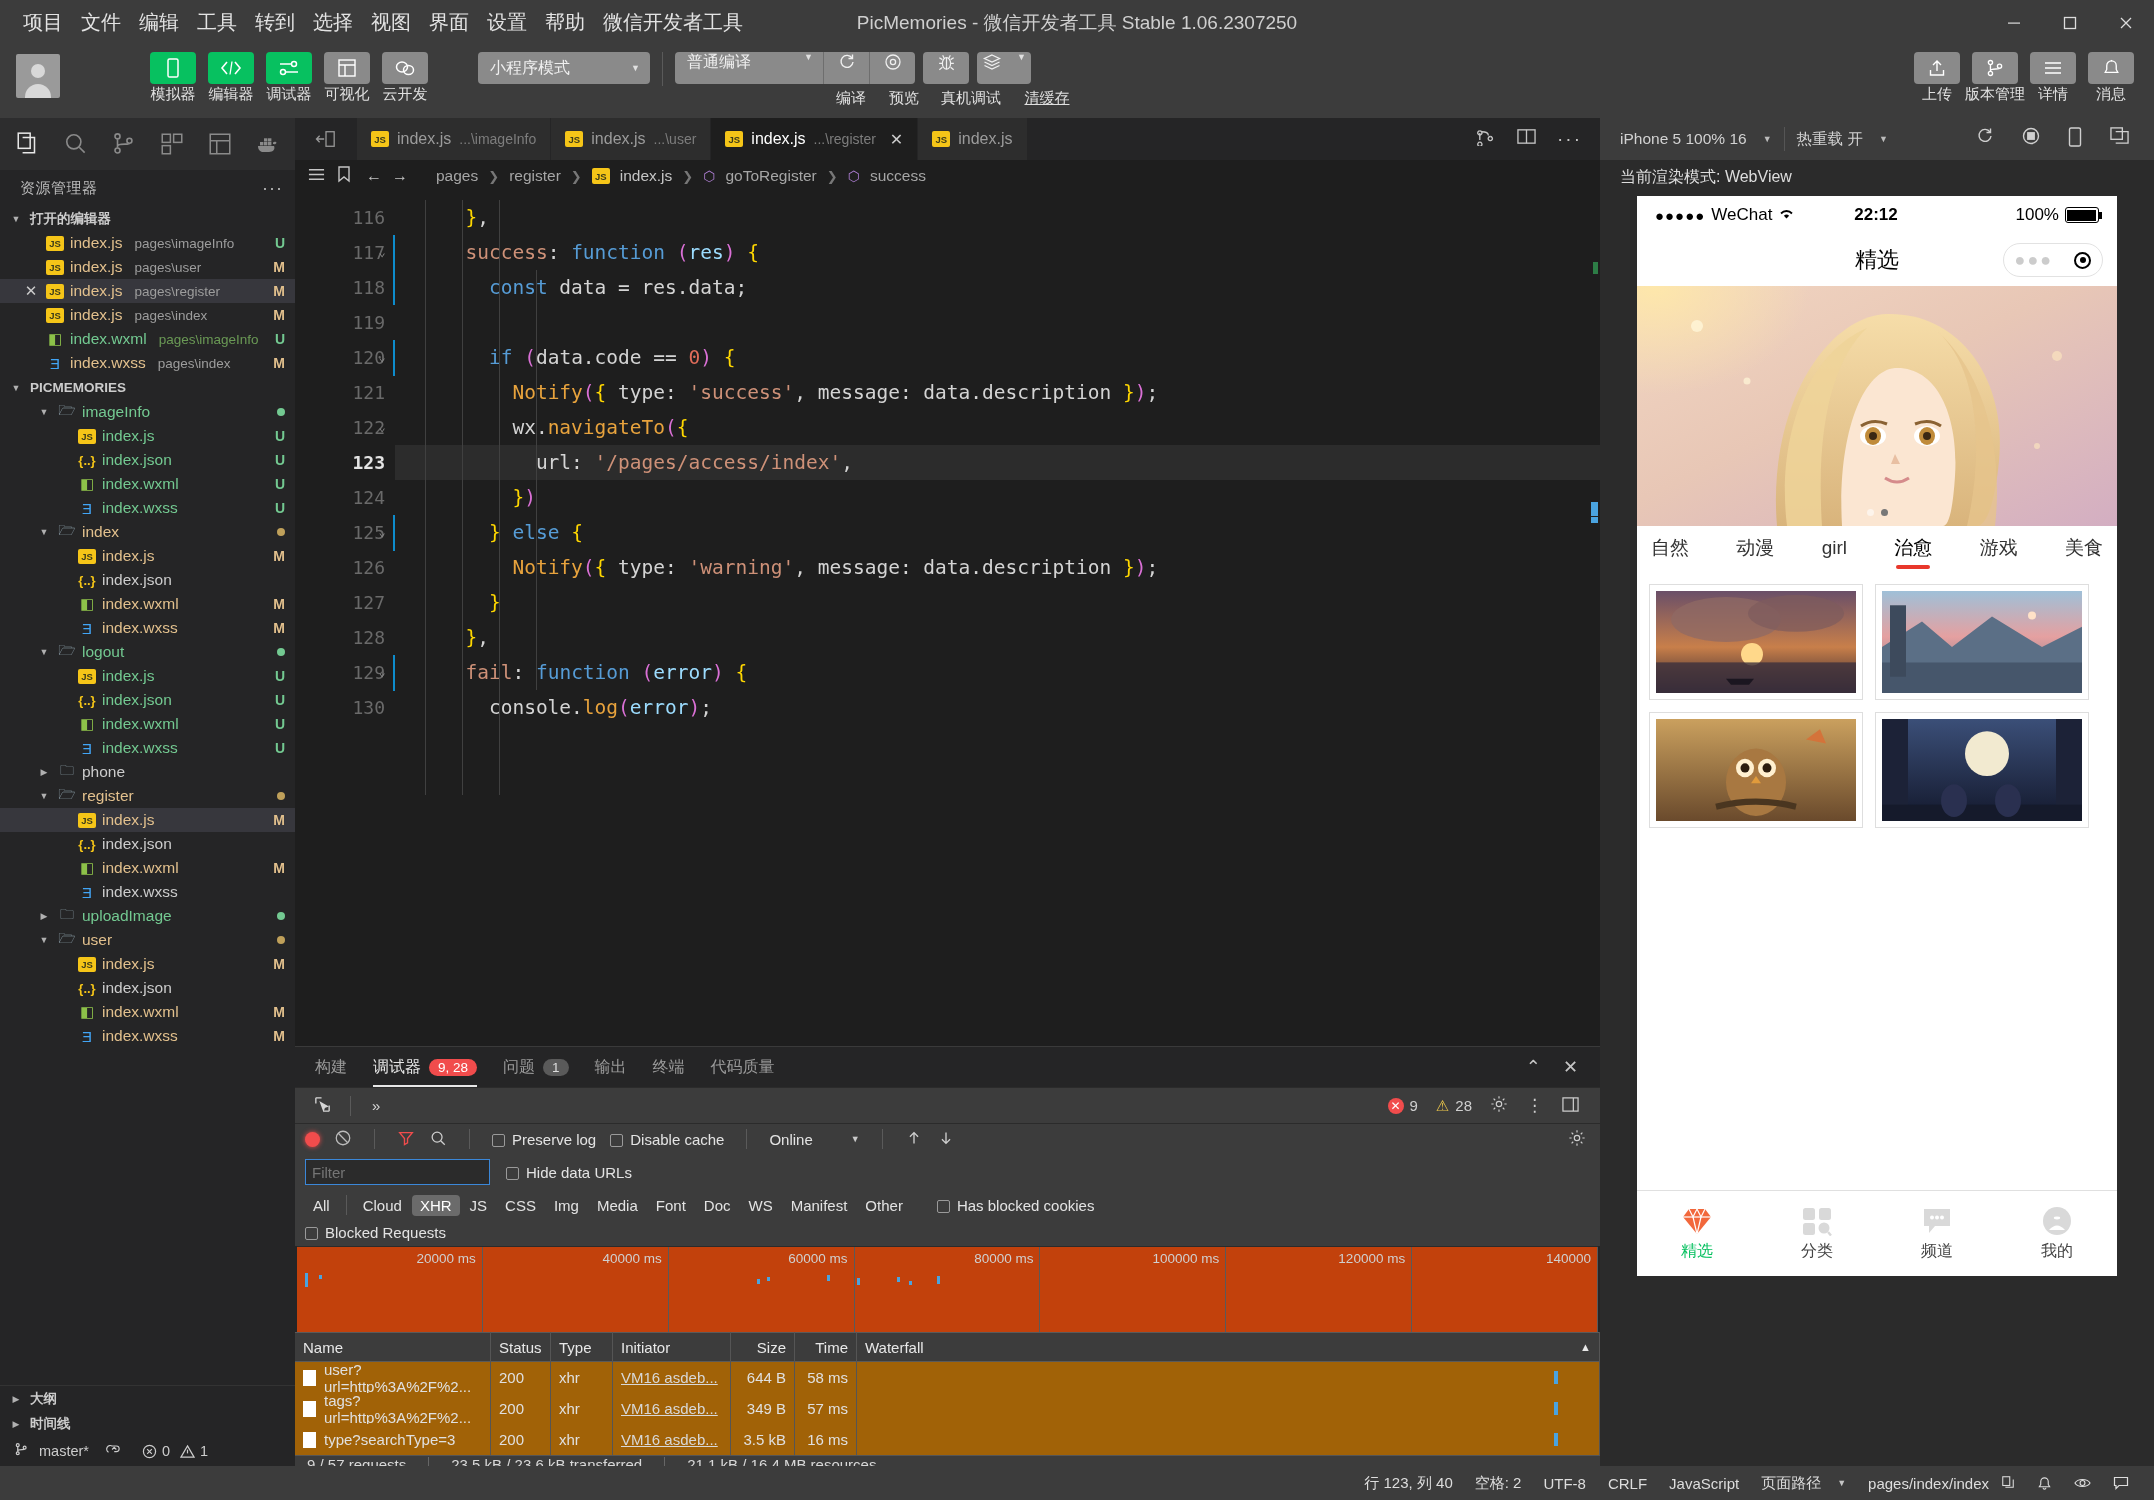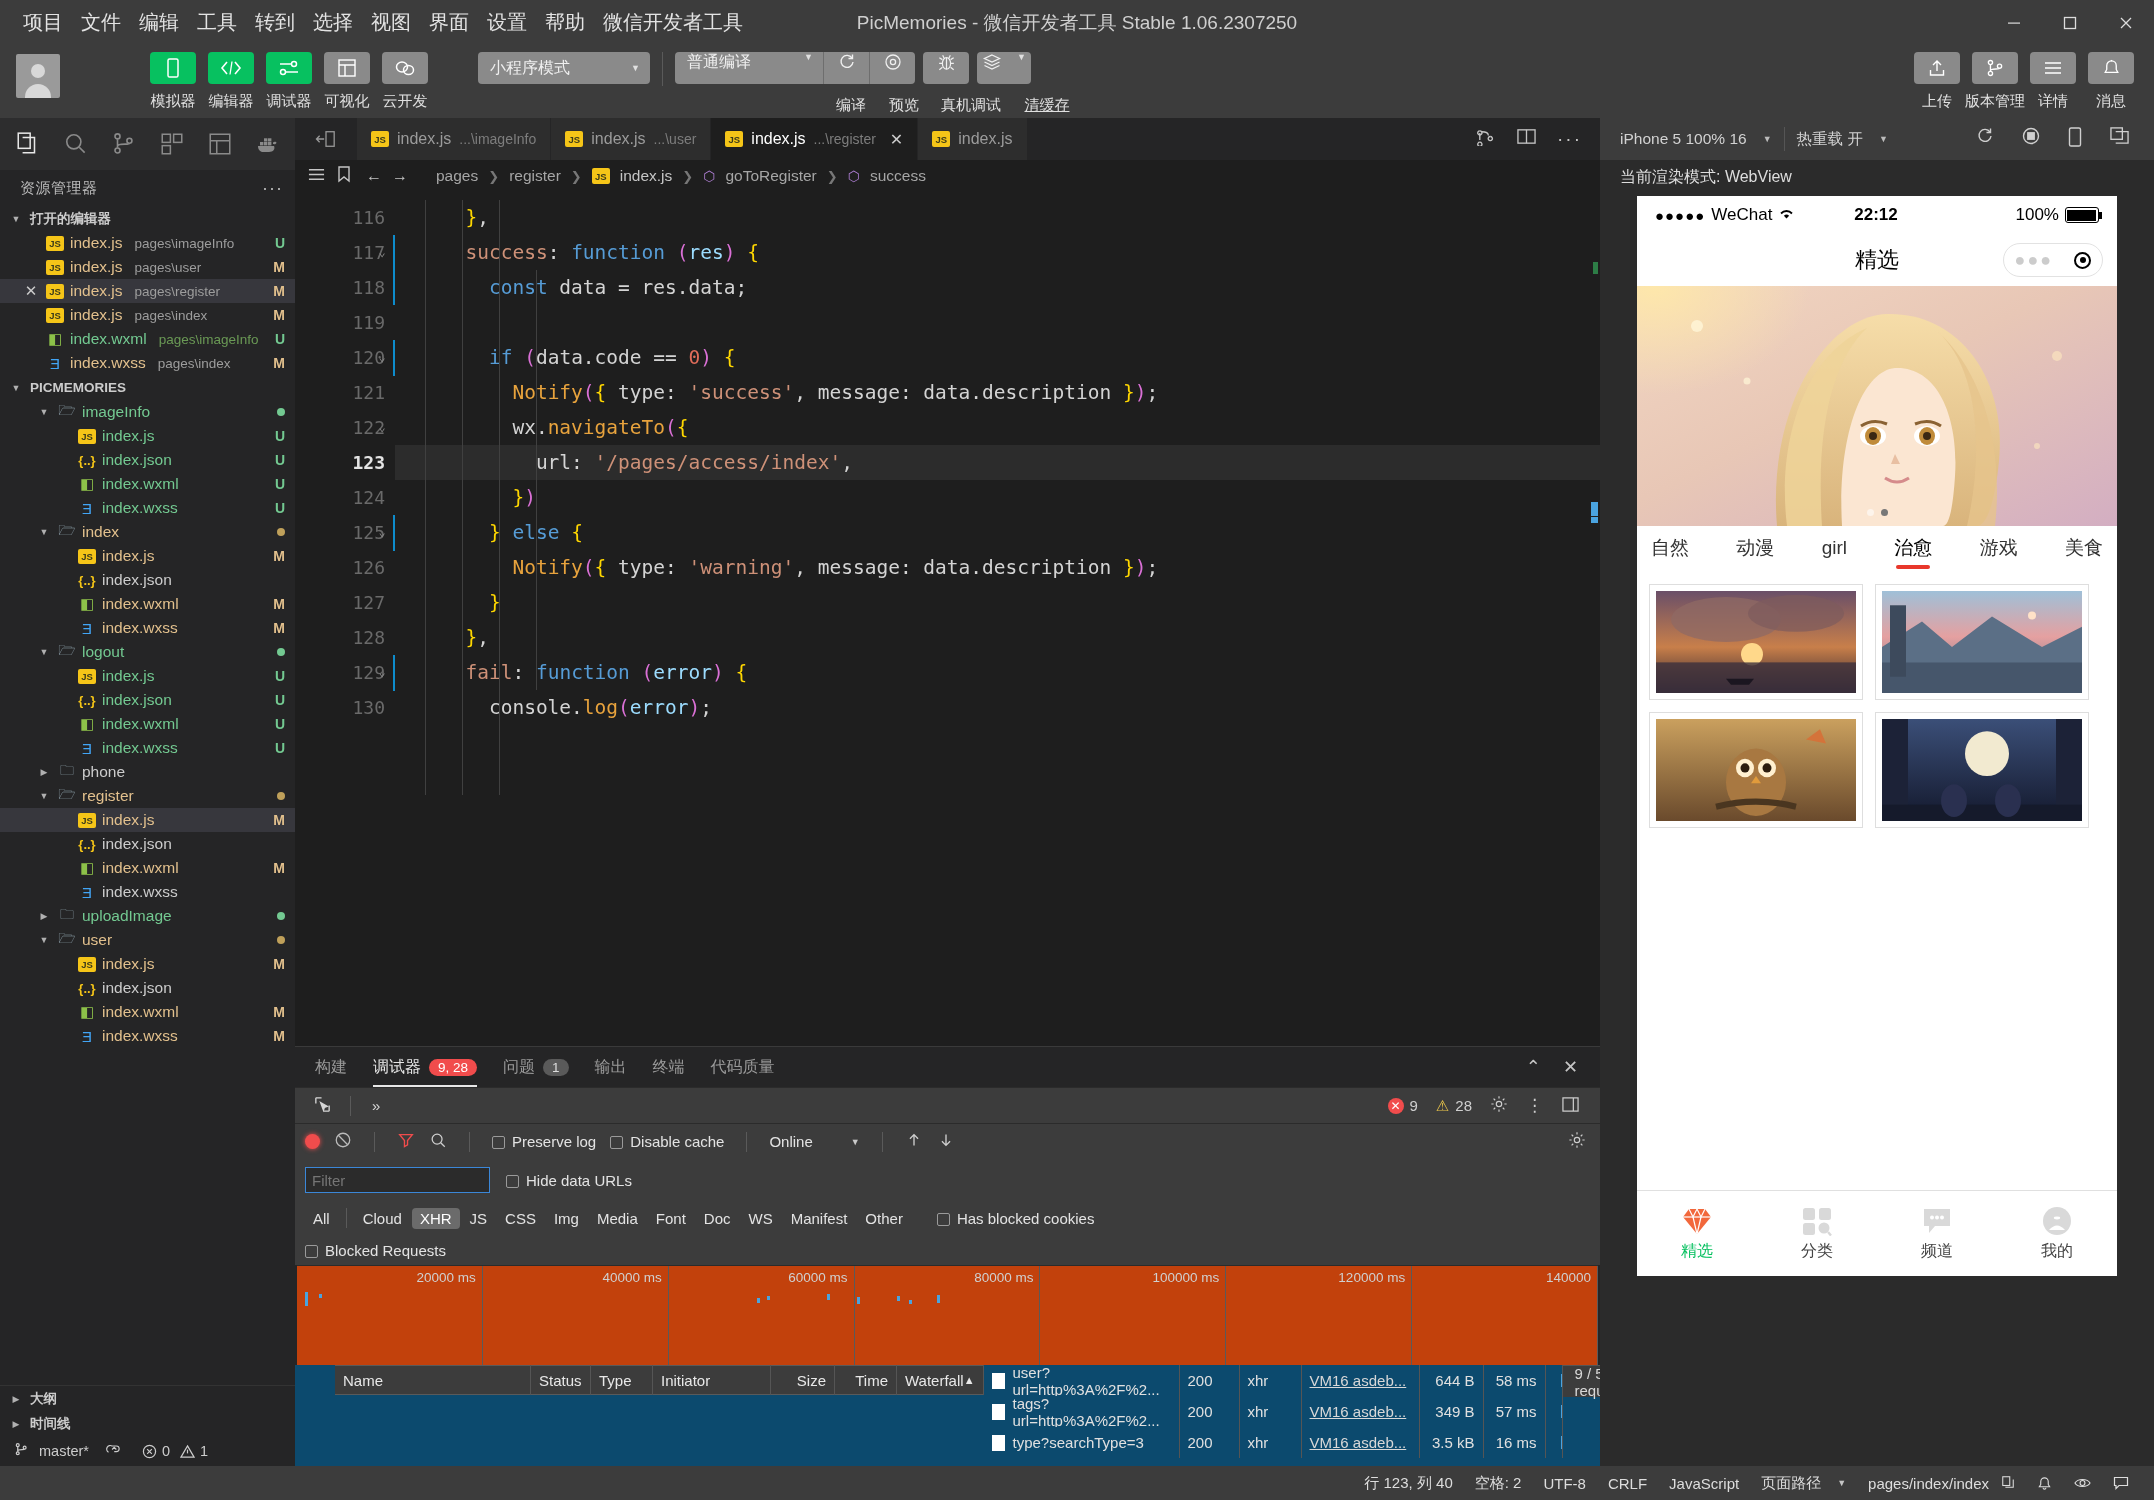--- a/index.html
+++ b/index.html
@@ -49,21 +49,21 @@
     content:""; width: 26px; height:14px; border-radius: 13px 13px 0 0; background:#d8d8d8;
   }
   .tb-group { display: flex; align-items: flex-start; gap: 4px; }
   .tb-item { display:flex; flex-direction: column; align-items: center; width: 54px; }
   .tb-btn {
     width: 46px; height: 32px; border-radius: 4px; display:flex;align-items:center;justify-content:center;
     color: #fff;
   }
   .tb-btn.green { background: #07c160; }
   .tb-btn.grey { background: #8a8a8a; }
-  .tb-lbl { font-size: 15px; color: #e0e0e0; margin-top: 8px; white-space: nowrap; }
+  .tb-lbl { font-size: 15px; color: #e0e0e0; margin-top: 1px; white-space: nowrap; }
   .tb-sep { width: 1px; height: 34px; background: #5a5a5a; margin: 0 12px; }
 
   .sel-pill {
     height: 32px; background: #8a8a8a; border-radius: 4px; display:flex; align-items:center;
     padding: 0 10px 0 12px; color: #efefef; font-size: 16px; min-width: 172px; justify-content: space-between;
   }
   .caret { font-size: 9px; opacity: .85; margin-left: 10px; }
   .grp-pill { display:flex; align-items:center; background:#8a8a8a; border-radius: 4px; height: 32px; overflow:hidden; }
   .grp-pill .seg { display:flex;justify-content:center; height:32px; color:#efefef; font-size:16px; }
   .grp-pill .divv { width:1px; height:32px; background:#6e6e6e; }
@@ -187,21 +187,21 @@
   .nw-types { height: 34px; display:flex; align-items:center; padding: 0 10px; gap: 0px; background:#3c3c3c; font-size:15px; color:#e3e3e3;}
   .ty-chip { padding: 2px 8px; border-radius:4px; }
   .ty-chip.on { background:#6b6b6b; color:#fff;}
   .nw-blocked { height: 30px; display:flex; align-items:center; padding: 0 10px; background:#3c3c3c; font-size:15px; color:#e3e3e3;}
 
   .overview { height: 100px; background:#c2410c; display:flex; position:relative; border-top:1px solid #2b2b2b; margin: 0 2px;}
   .ov-cell { flex:1 1 0; border-right:1px solid #5a5a5a; position:relative; }
   .ov-lbl { position:absolute; right:6px; top:4px; font-size:13.5px; color:#d0d0d0; white-space:nowrap;}
   .ov-mark { position:absolute; width:3px; background:#4aa3df; }
 
-  .nw-table { flex: 1 1 auto; display:flex; flex-direction:row; min-height:0; background:#0c4a6e;padding-left:40px;}
+  .nw-table { flex: 1 1 auto; display:flex; flex-direction:column; min-height:0; background:#a16207;}
   .nwt-head { display:flex; height: 30px; align-items:center; background:#3c3c3c; border-top:1px solid #5a5a5a; border-bottom:1px solid #5a5a5a; font-size:15px; color:#e8e8e8;}
   .nwt-head > div, .nwt-row > div { padding: 0 8px; border-right:1px solid #555; height:30px; display:flex; align-items:center; overflow:hidden;}
   .nwt-row { display:flex; height: 31px; align-items:center; font-size:15px; color:#e0e0e0;}
   .nwt-row > div { height:31px; }
   .c-name { width: 196px; flex:0 0 196px; gap: 8px;}
   .c-status { width: 60px; flex:0 0 60px;}
   .c-type { width: 62px; flex:0 0 62px;}
   .c-init { width: 118px; flex:0 0 118px;}
   .c-size { width: 64px; flex:0 0 64px; justify-content:flex-end;}
   .c-time { width: 62px; flex:0 0 62px; justify-content:flex-end;}

